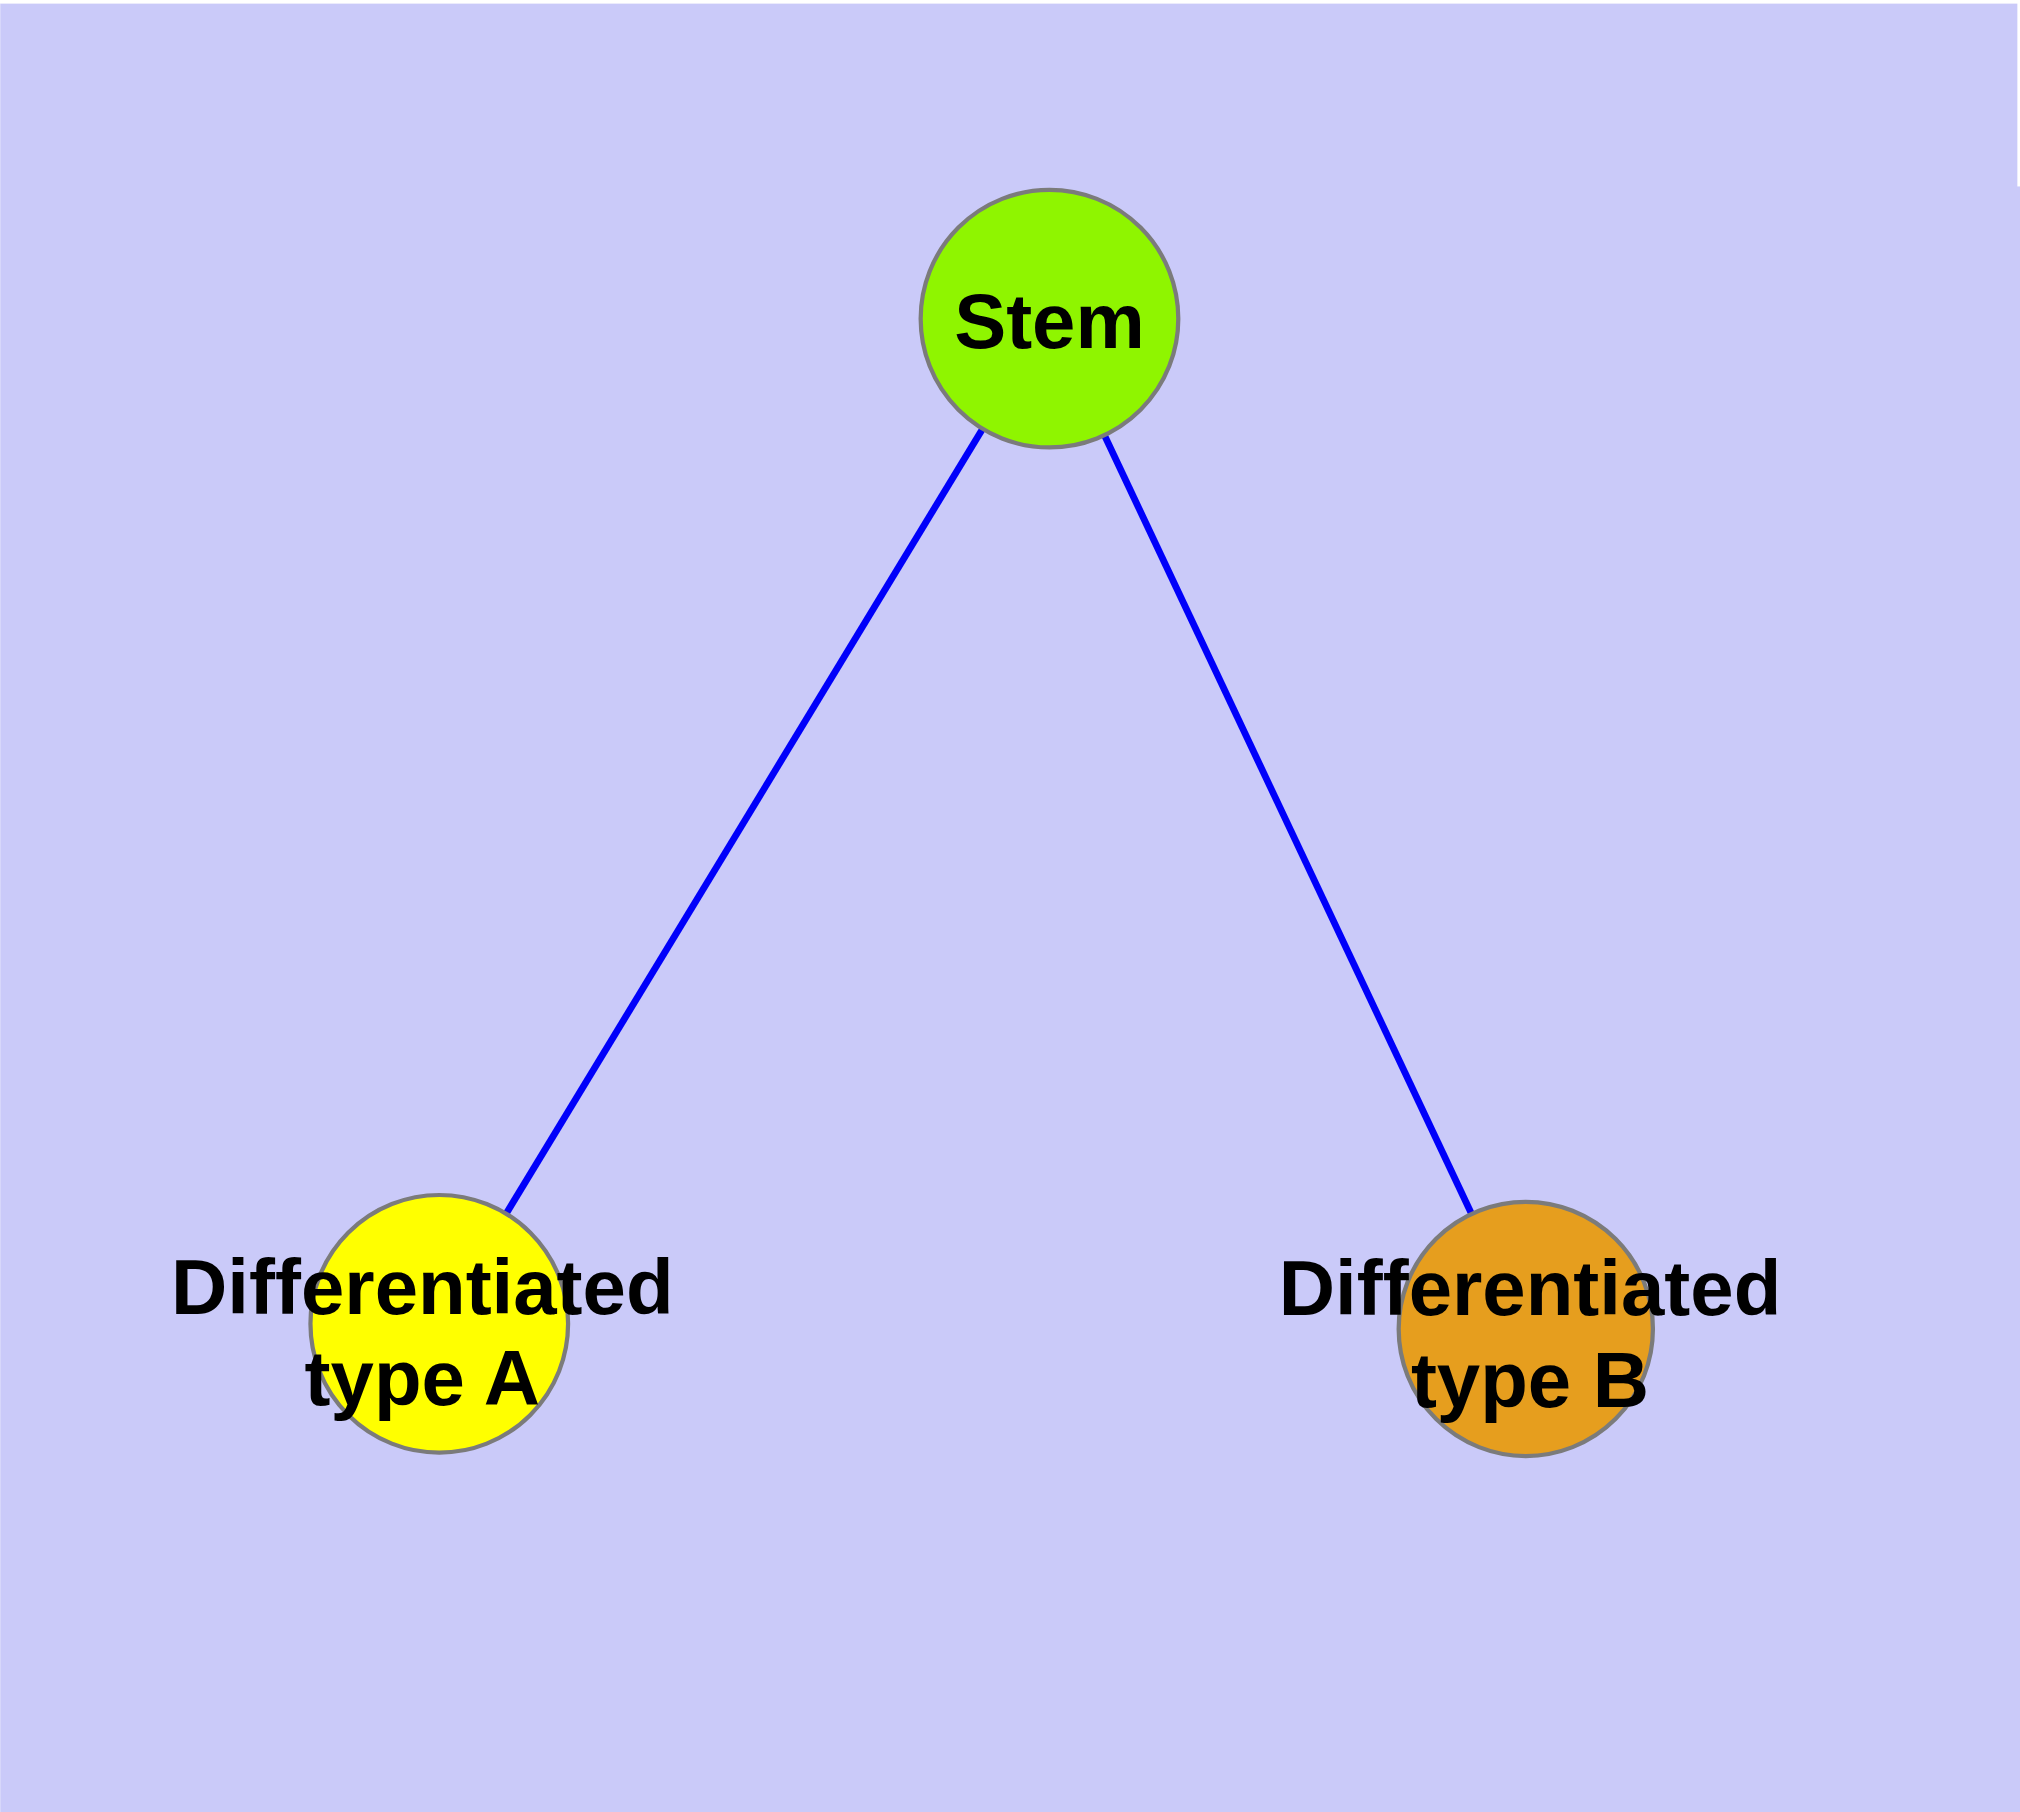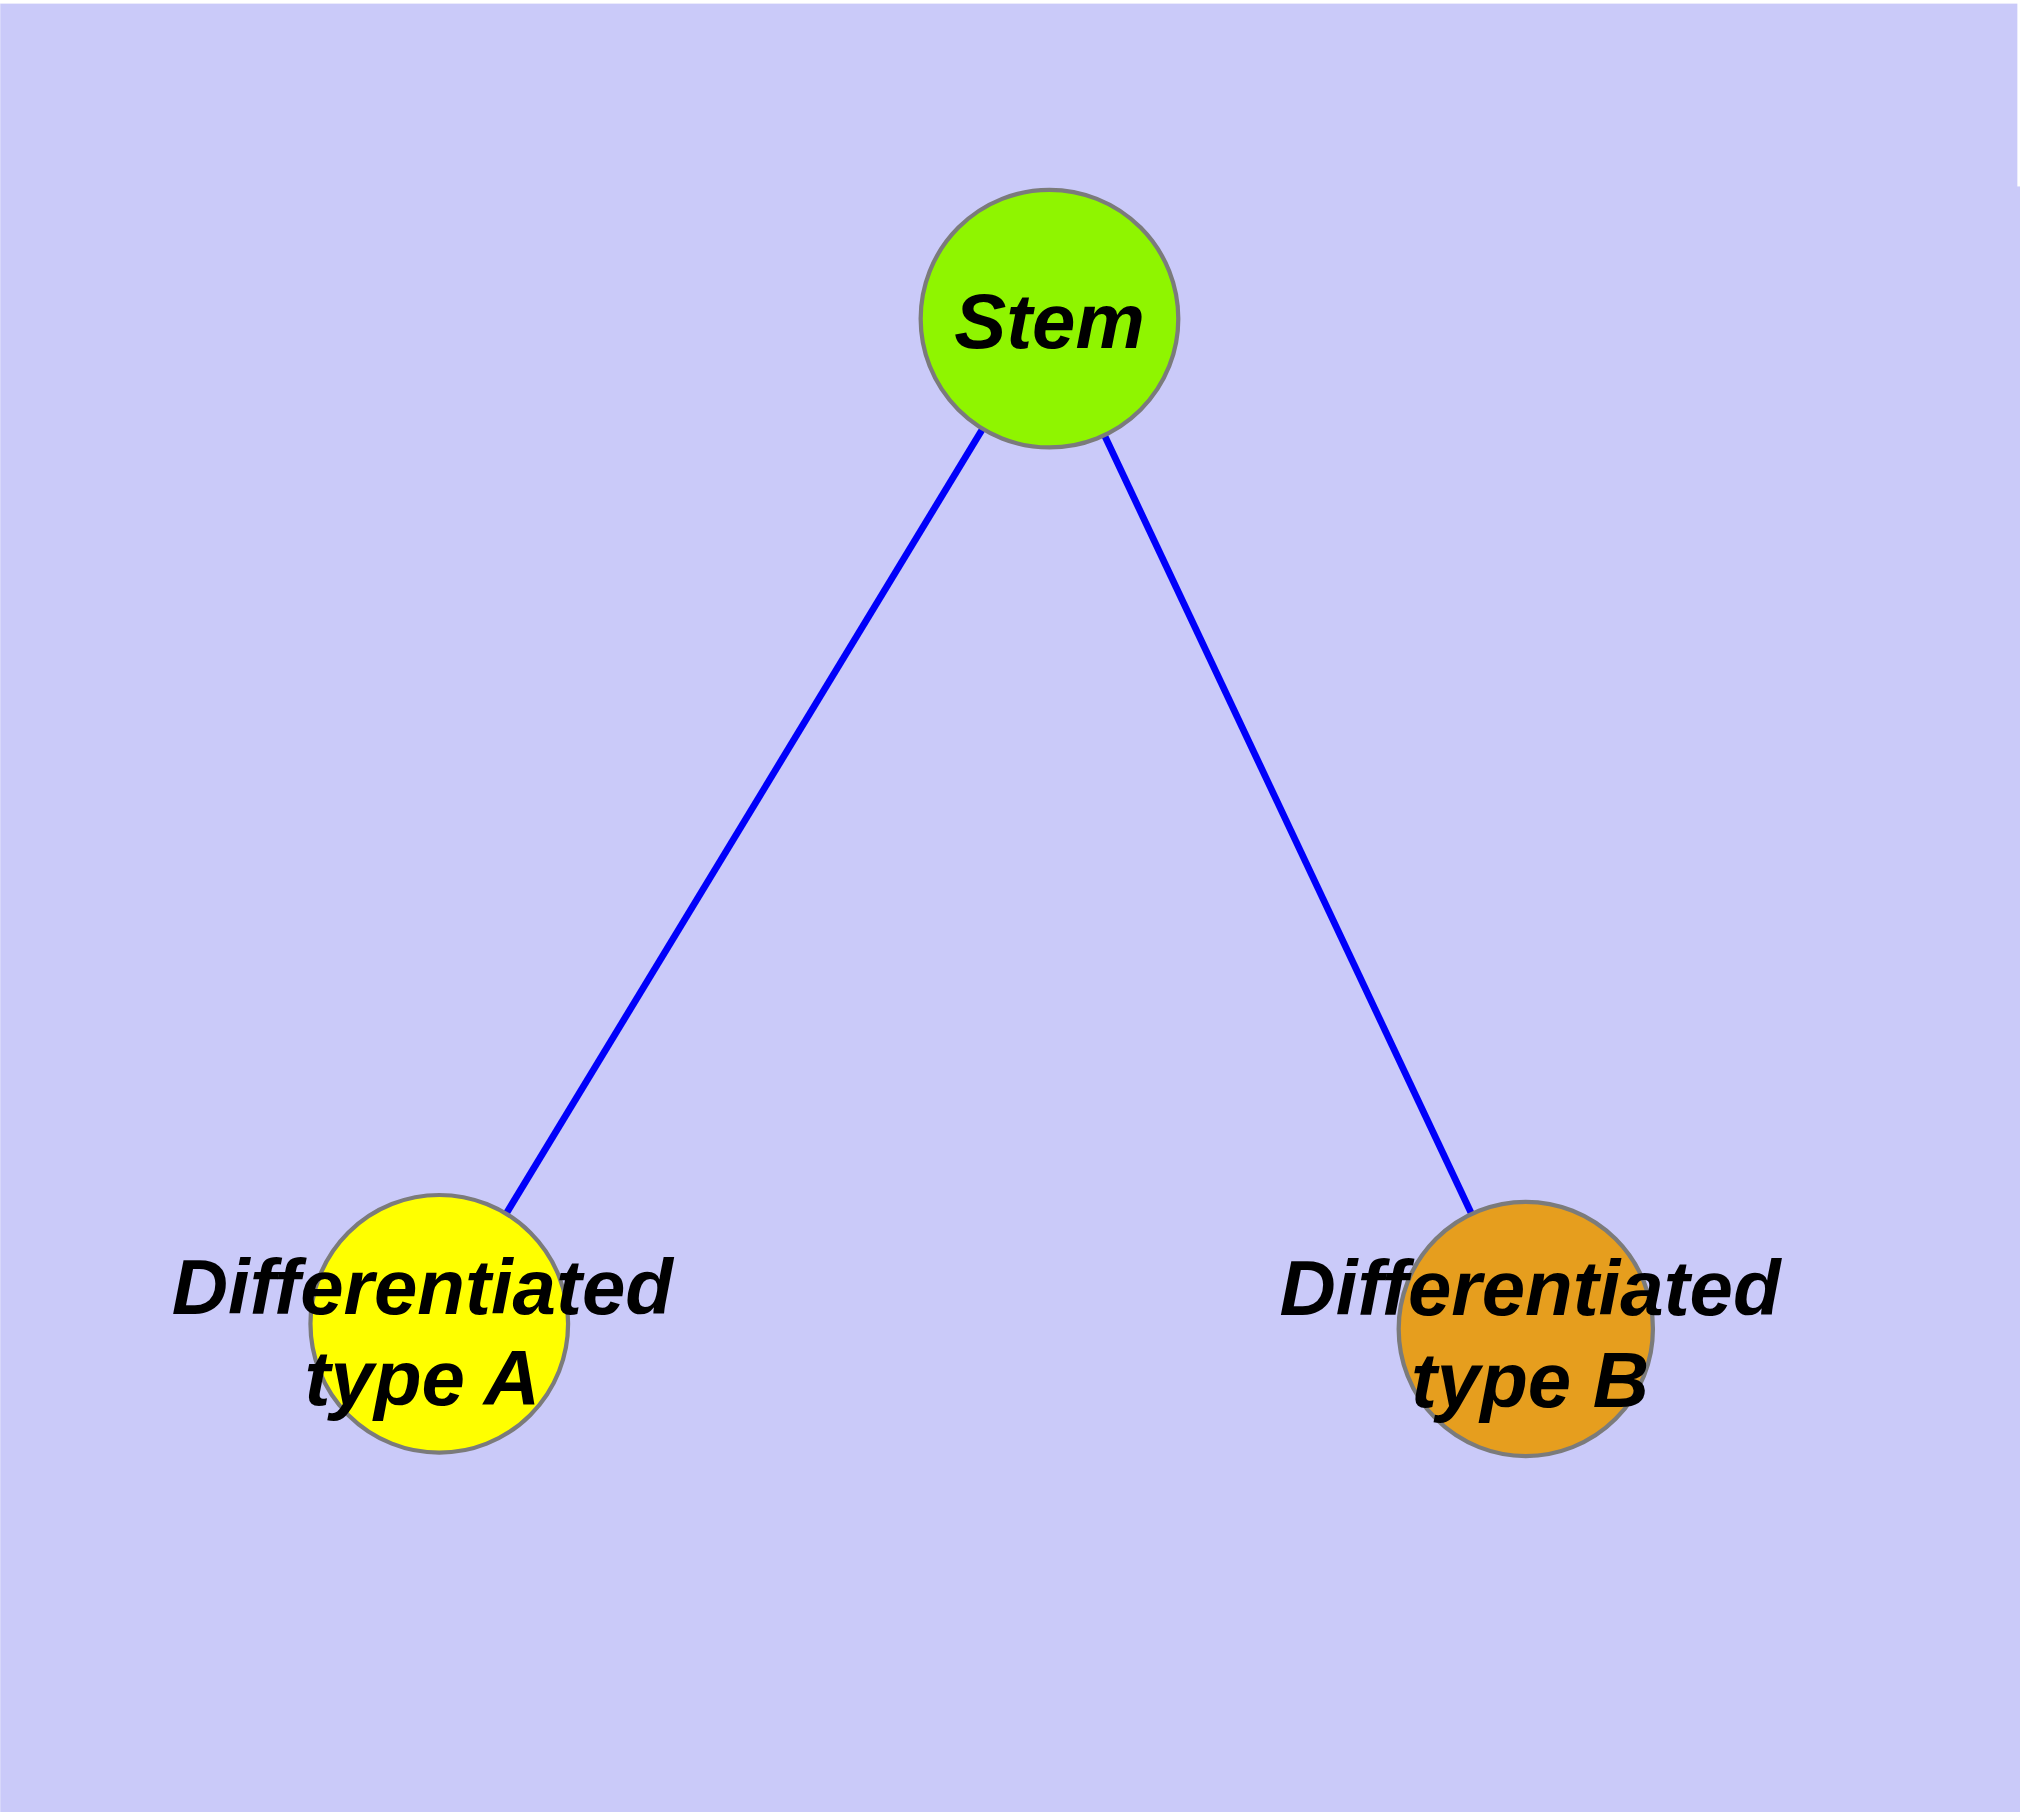--- a/index.html
+++ b/index.html
@@ -4,21 +4,20 @@
 <style>
   html, body {
     margin: 0;
     padding: 0;
     background: #ffffff;
   }
   .canvas-wrap {
     width: 1626px;
     height: 1812px;
     position: relative;
-    font-style: italic;
   }
   svg {
     display: block;
     width: 2021px;
     height: 1812px;
   }
   .edge {
     stroke-width: 8;
     fill: none;
   }

